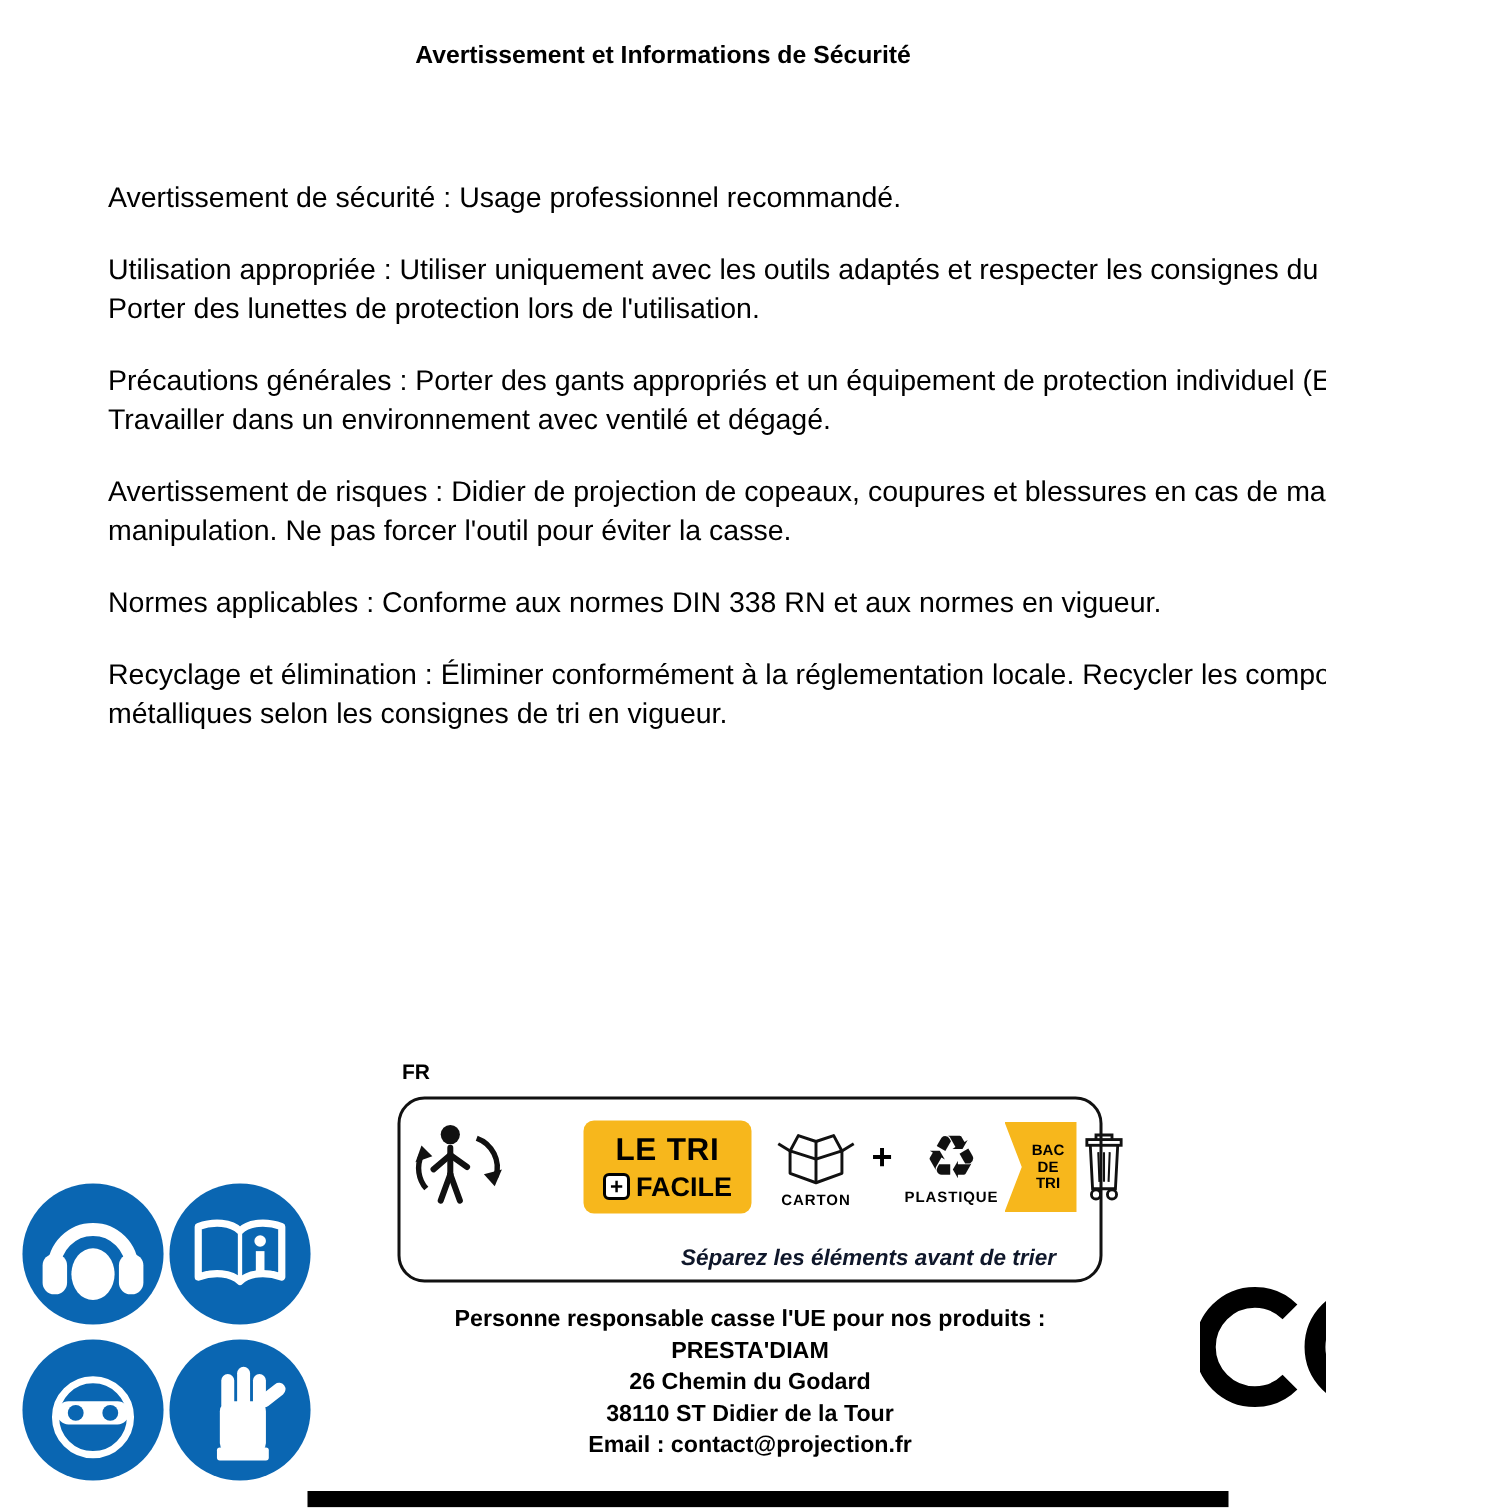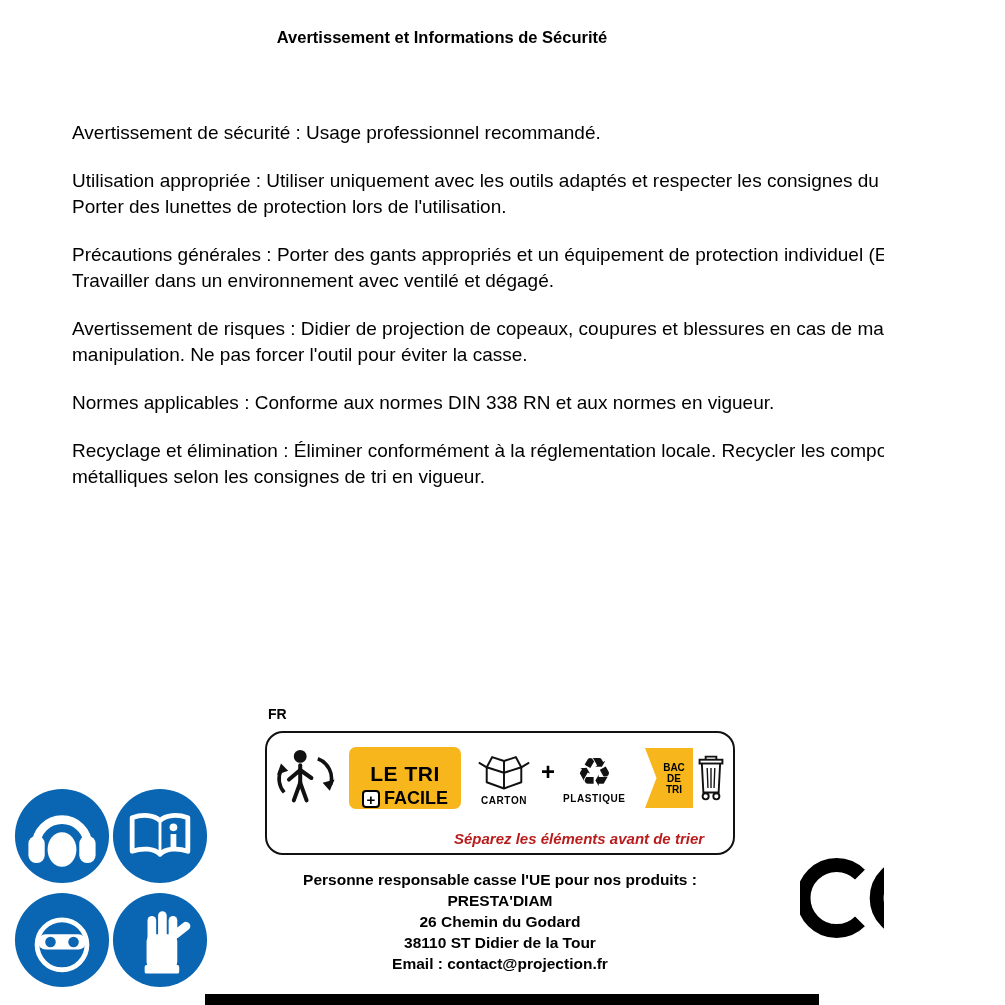--- a/index.html
+++ b/index.html
@@ -43,22 +43,23 @@
   }
   .t-row{
     position:absolute;left:6px;top:5px;right:6px;height:80px;
     display:flex;align-items:center;gap:4px;
   }
   .triman-logo{width:72px;height:66px;flex:0 0 auto;}
   .tri-badge{
     width:112px;height:62px;flex:0 0 auto;
     background:var(--label-yellow,#f7b71c);
     border-radius:7px;
-    display:flex;flex-direction:column;align-items:center;justify-content:flex-end;
+    display:flex;flex-direction:column;align-items:center;justify-content:center;
     gap:2px;
+    margin-left:40px;
   }
   .tri-badge .l1{font-size:21px;font-weight:900;letter-spacing:.5px;}
   .tri-badge .l2{display:flex;align-items:center;gap:4px;font-size:18px;font-weight:900;}
   .plus-box{
     display:inline-block;width:18px;height:18px;line-height:16px;text-align:center;
     background:#fff;border:2px solid #000;border-radius:4px;
     font-size:15px;font-weight:900;box-sizing:border-box;
   }
   .materials{display:flex;align-items:center;gap:8px;margin-left:10px;}
   .material{display:flex;flex-direction:column;align-items:center;gap:1px;}
@@ -69,21 +70,21 @@
   .flag{
     width:48px;height:60px;background:var(--label-yellow,#f7b71c);
     clip-path:polygon(0% 0%,100% 0%,100% 100%,0% 100%,24% 50%);
     display:flex;flex-direction:column;align-items:center;justify-content:center;
     padding-left:10px;box-sizing:border-box;
   }
   .flag span{font-size:10px;font-weight:700;line-height:11px;}
   .bin-icon{width:32px;height:56px;}
   .tagline{
     position:absolute;bottom:6px;left:170px;right:12px;
-    text-align:center;font-size:15px;font-weight:bold;font-style:italic;color:#b91c1c;
+    text-align:center;font-size:15px;font-weight:bold;font-style:italic;color:#0f172a;
   }
 
   
   .responsible{
     position:absolute;left:240px;top:869px;width:520px;
     text-align:center;font-size:15.5px;font-weight:bold;line-height:21px;
   }
   .responsible div{margin:0;}
 
   

